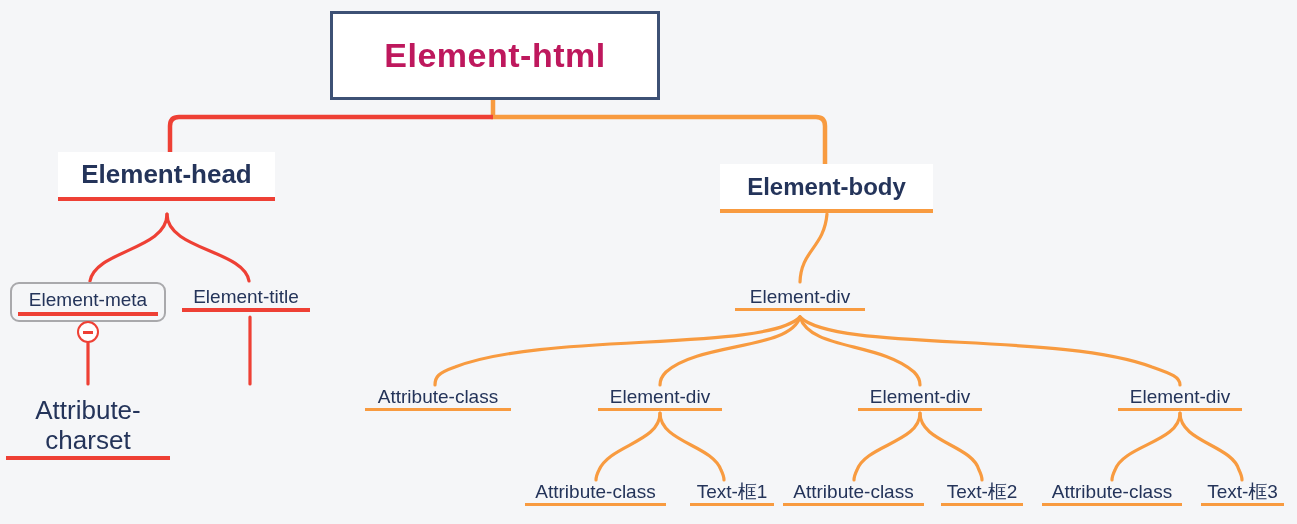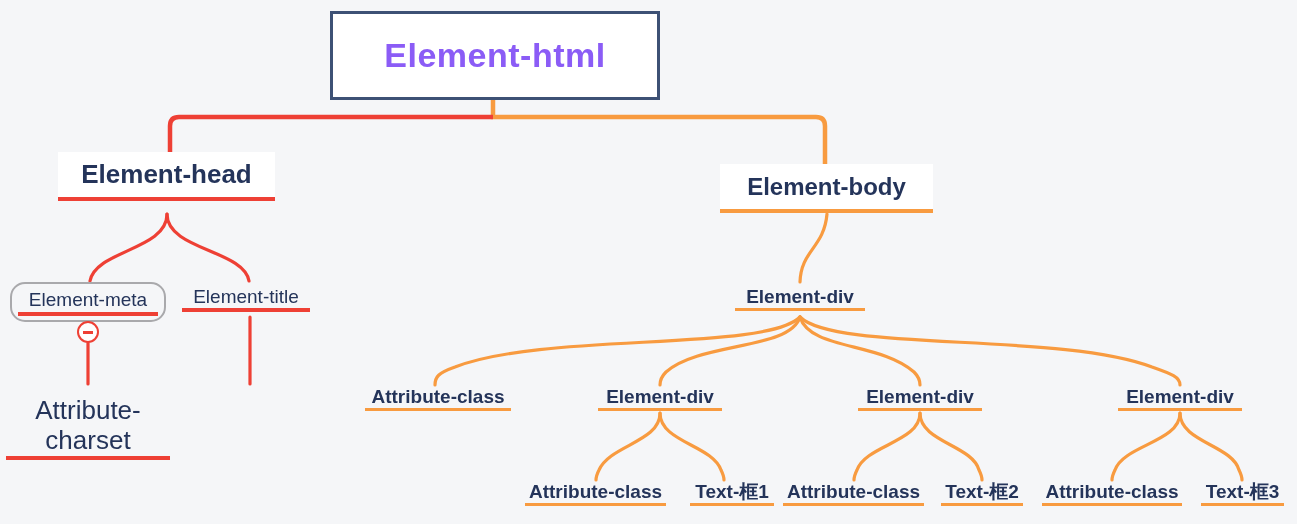--- a/index.html
+++ b/index.html
@@ -15,31 +15,31 @@
   .stage{position:relative;width:1297px;height:524px;background:var(--bg);overflow:hidden;}
   svg.wires{position:absolute;left:0;top:0;width:1297px;height:524px;}
   .c-red{stroke:var(--red);fill:none;}
   .c-orange{stroke:var(--orange);fill:none;}
   .trunk{stroke-width:4.5;}
   .branch{stroke-width:3.2;stroke-linecap:round;}
 
   .node-box{position:absolute;background:#ffffff;display:flex;align-items:center;justify-content:center;
     color:var(--navy);font-weight:bold;box-sizing:border-box;}
   .root-box{left:330px;top:11px;width:330px;height:89px;border:3px solid var(--root-border);
-    color:#8b5cf6;font-size:34px;letter-spacing:.5px;}
+    color:#be185d;font-size:34px;letter-spacing:.5px;}
   .head-box{left:58px;top:152px;width:217px;height:49px;border-bottom:4.5px solid var(--red);font-size:26px;}
   .body-box{left:720px;top:164px;width:213px;height:49px;border-bottom:4.5px solid var(--orange);font-size:24px;}
 
   .lbl{position:absolute;color:var(--navy);font-size:19px;text-align:center;
     box-sizing:border-box;line-height:1.15;}
   .u-red{border-bottom:4px solid var(--red);}
-  .u-orange{border-bottom:3.5px solid var(--orange);font-weight:bold;}
+  .u-orange{border-bottom:3.5px solid var(--orange);}
 
   .meta-box{position:absolute;left:10px;top:282px;width:156px;height:40px;
-    border:2px solid var(--meta-border);border-radius:15px;box-sizing:border-box;
+    border:2px solid var(--meta-border);border-radius:9px;box-sizing:border-box;
     display:flex;align-items:flex-start;justify-content:center;
     color:var(--navy);font-size:19px;padding-top:5px;}
   .meta-underline{position:absolute;left:6px;right:6px;bottom:4px;height:4px;background:var(--red);}
 
   .collapse-btn{position:absolute;left:77px;top:321px;width:22px;height:22px;border-radius:50%;
     background:#ffffff;border:2px solid var(--red);box-sizing:border-box;cursor:pointer;}
   .collapse-btn::after{content:"";position:absolute;left:4px;right:4px;top:8px;height:2.5px;background:var(--red);}
 
   
   .lbl-charset{left:6px;top:396px;width:164px;font-size:26px;}

